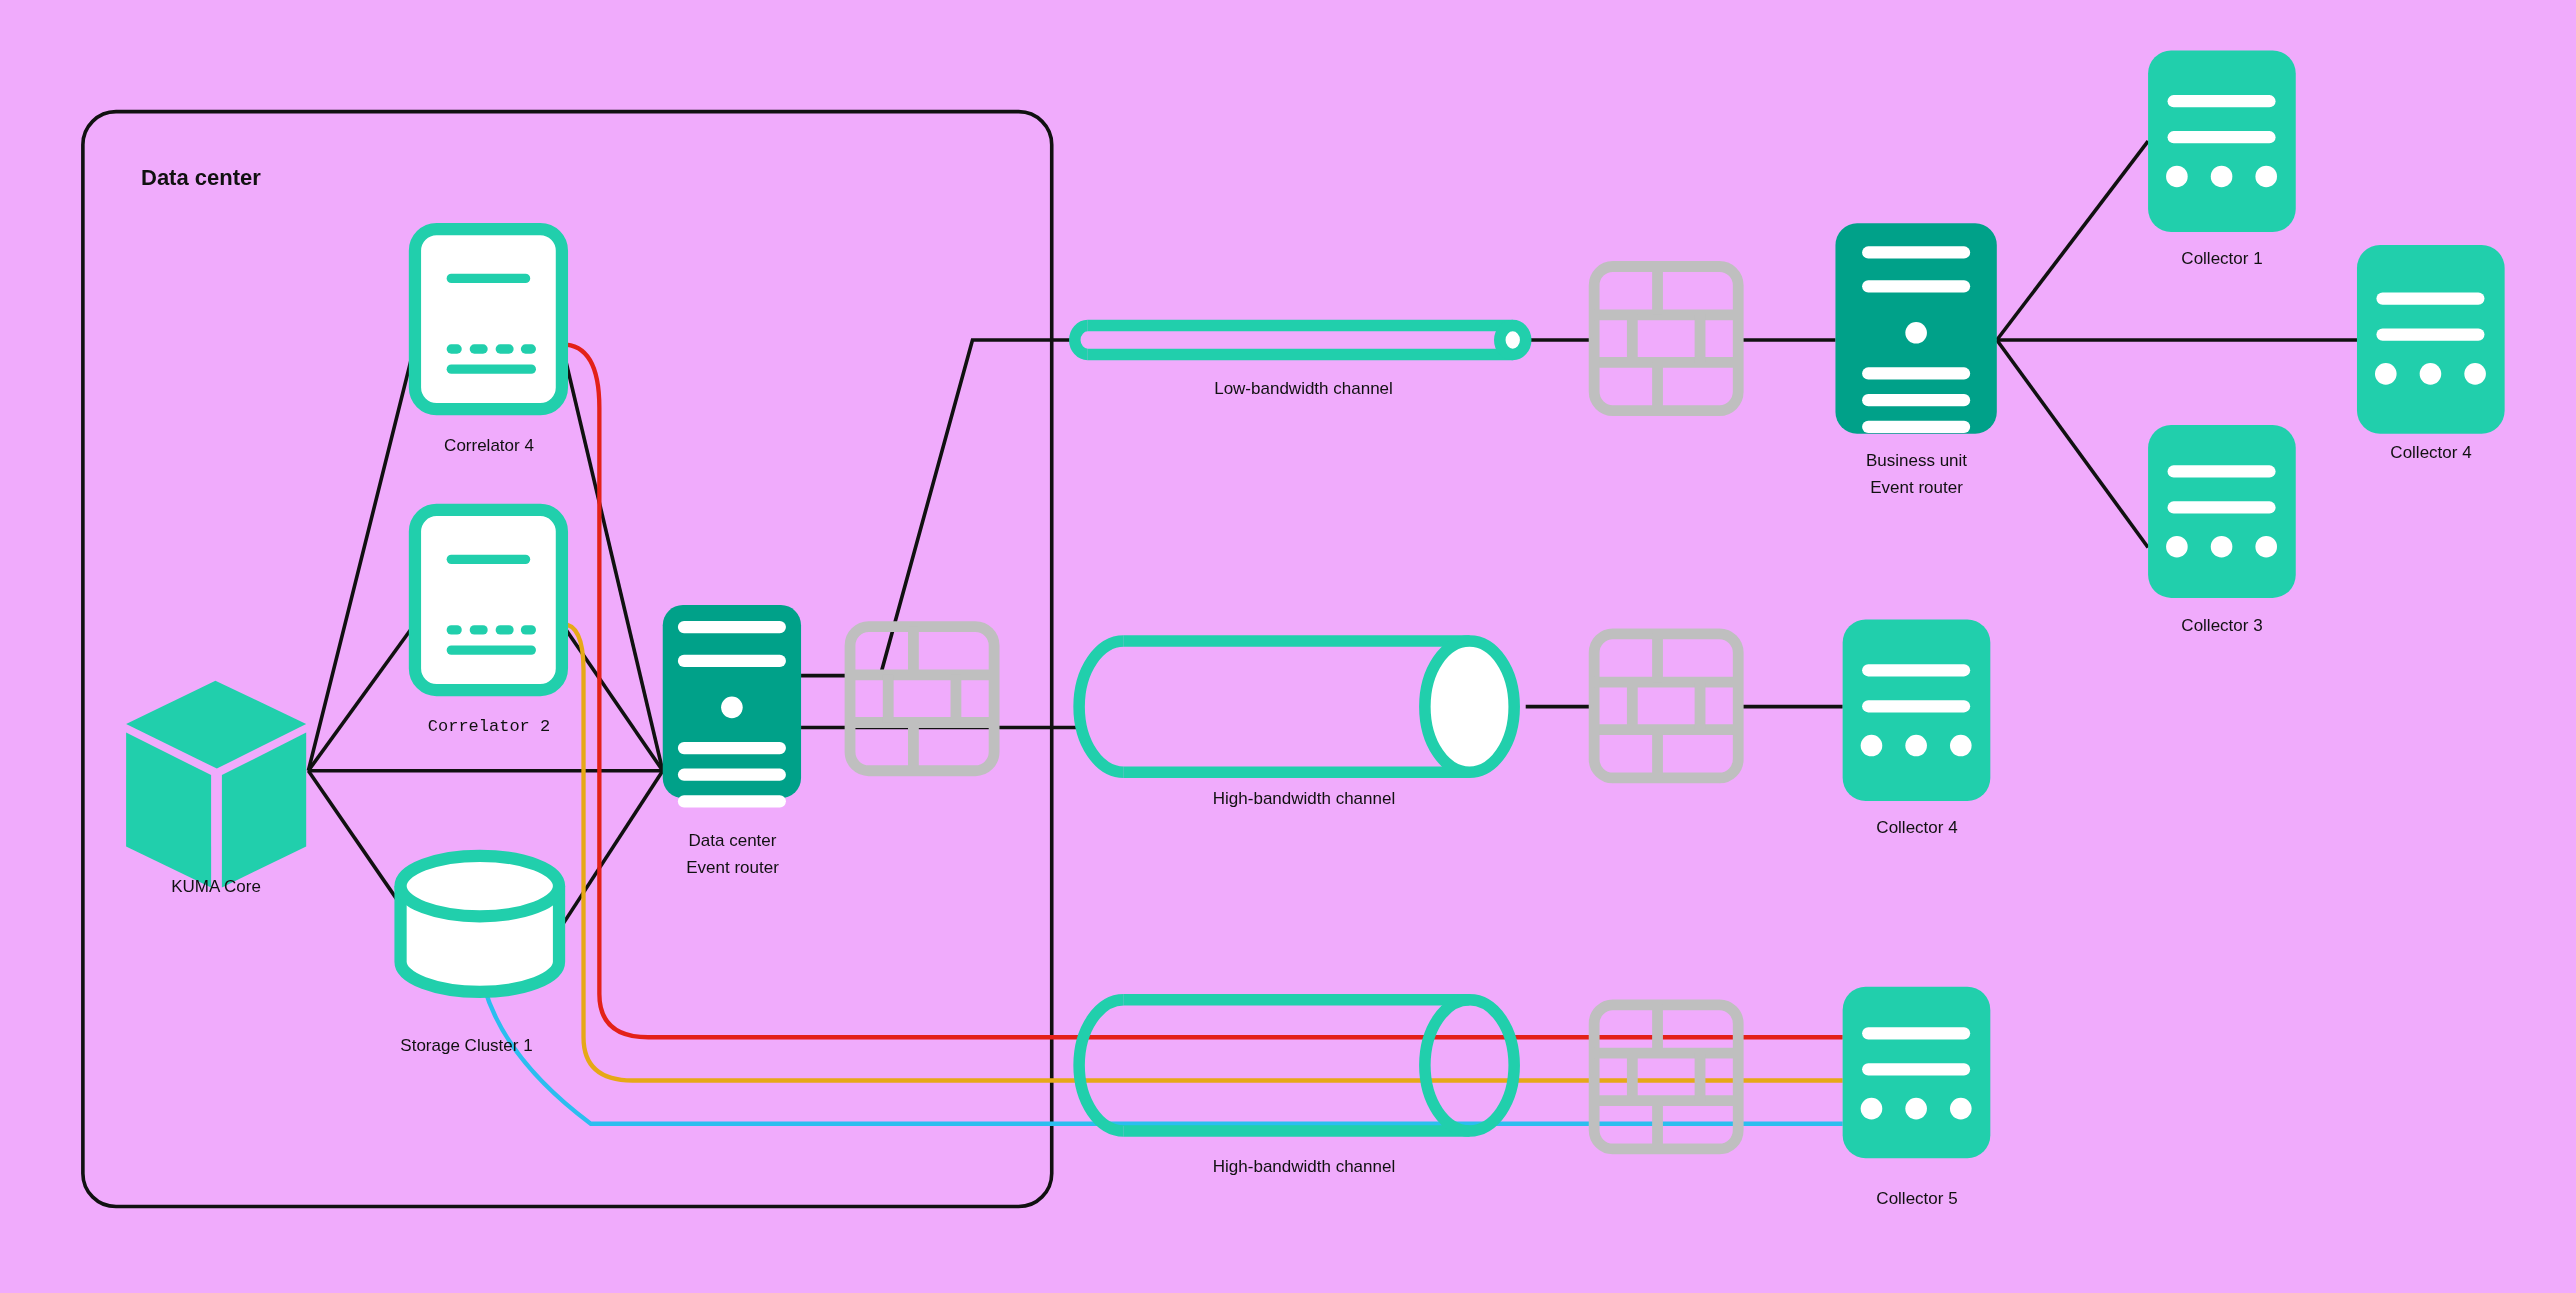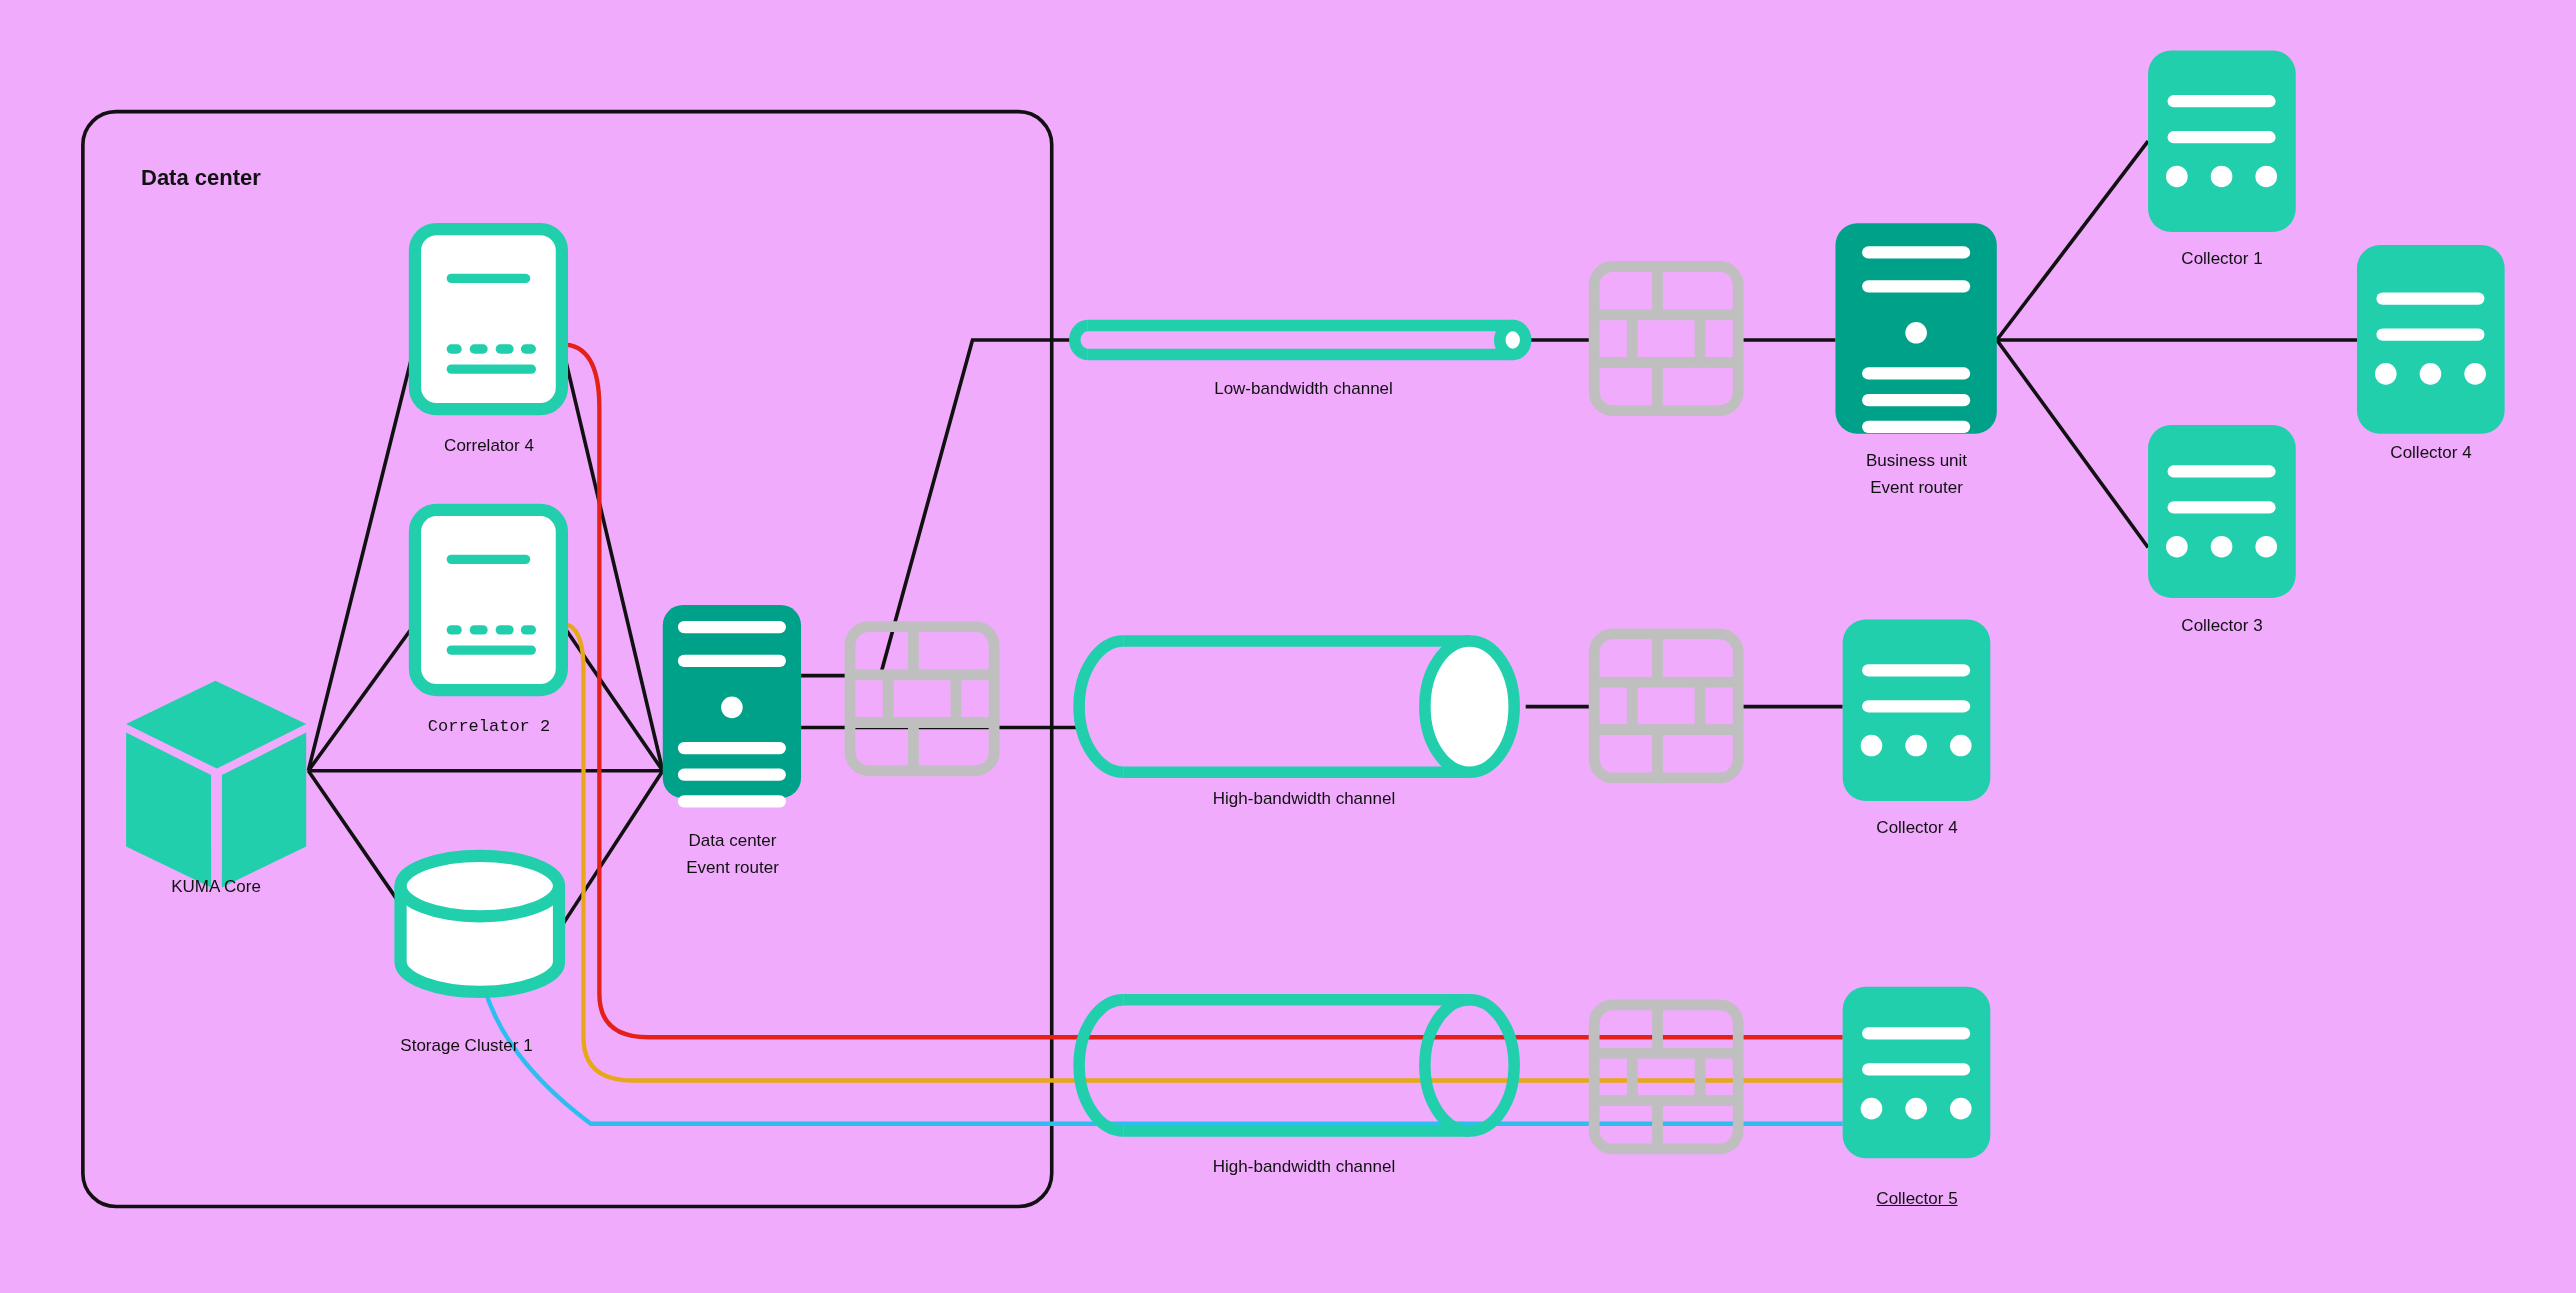--- a/index.html
+++ b/index.html
@@ -199,21 +199,21 @@
   <div class="lbl" style="left:1801px; top:474px; width:231px;">Event router</div>
 
   <div class="lbl" style="left:2121px; top:245px; width:202px;">Collector 1</div>
 
   <div class="lbl" style="left:2330px; top:439px; width:202px;">Collector 4</div>
 
   <div class="lbl" style="left:2121px; top:612px; width:202px;">Collector 3</div>
 
   <div class="lbl" style="left:1816px; top:814px; width:202px;">Collector 4</div>
 
-  <div class="lbl" style="left:1816px; top:1185px; width:202px;text-decoration:underline;">Collector 5</div>
+  <div class="lbl" style="left:1816px; top:1185px; width:202px;">Collector 5</div>
 
   <div class="lbl" style="left:1138px; top:375px; width:331px;">Low-bandwidth channel</div>
 
   <div class="lbl" style="left:1131px; top:785px; width:346px;">High-bandwidth channel</div>
 
   <div class="lbl" style="left:1131px; top:1153px; width:346px;">High-bandwidth channel</div>
 
 </div>
 
 

